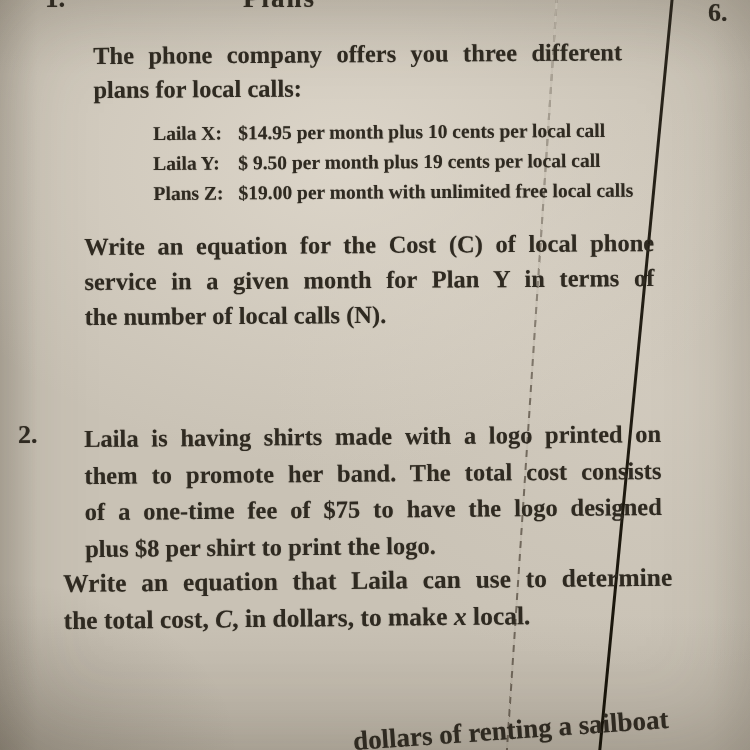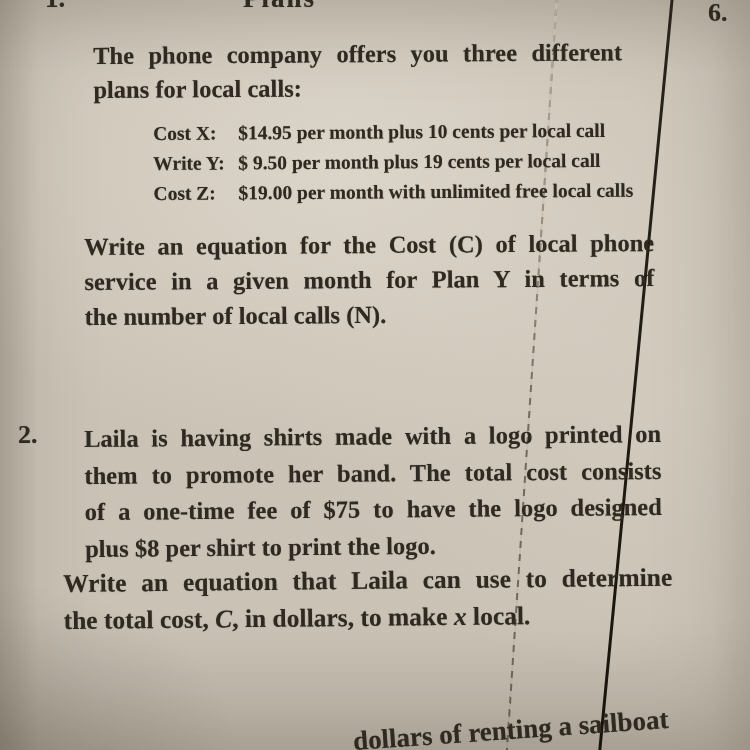--- a/index.html
+++ b/index.html
@@ -74,29 +74,29 @@
 
   <div class="txt num6">6.</div>
 
   <div class="txt p1">
     <div class="line j">The phone company offers you three different</div>
     <div class="line">plans for local calls:</div>
   </div>
 
   <div class="txt plans">
     <div class="plan-row">
-      <span class="plan-label">Cost X:</span>
+      <span class="plan-label">Laila X:</span>
       <span class="plan-desc">$14.95 per month plus 10 cents per local call</span>
     </div>
     <div class="plan-row">
-      <span class="plan-label">Write Y:</span>
+      <span class="plan-label">Laila Y:</span>
       <span class="plan-desc">$ 9.50 per month plus 19 cents per local call</span>
     </div>
     <div class="plan-row">
-      <span class="plan-label">Cost Z:</span>
+      <span class="plan-label">Plans Z:</span>
       <span class="plan-desc">$19.00 per month with unlimited free local calls</span>
     </div>
   </div>
 
   <div class="txt p2">
     <div class="line j">Write an equation for the Cost (C) of local phone</div>
     <div class="line j">service in a given month for Plan Y in terms of</div>
     <div class="line">the number of local calls (N).</div>
   </div>
 

